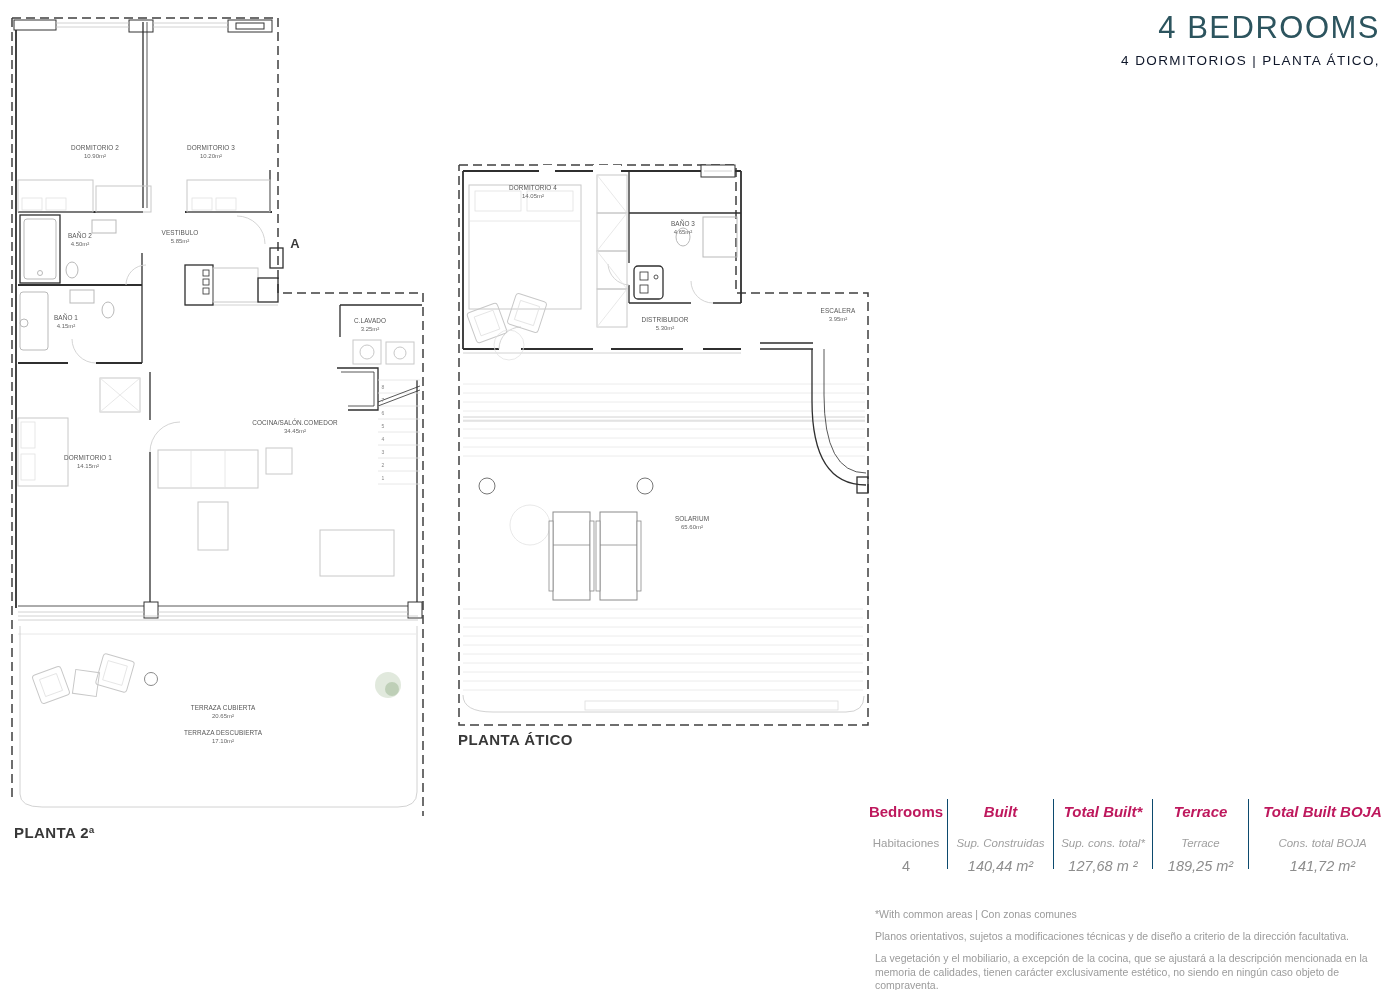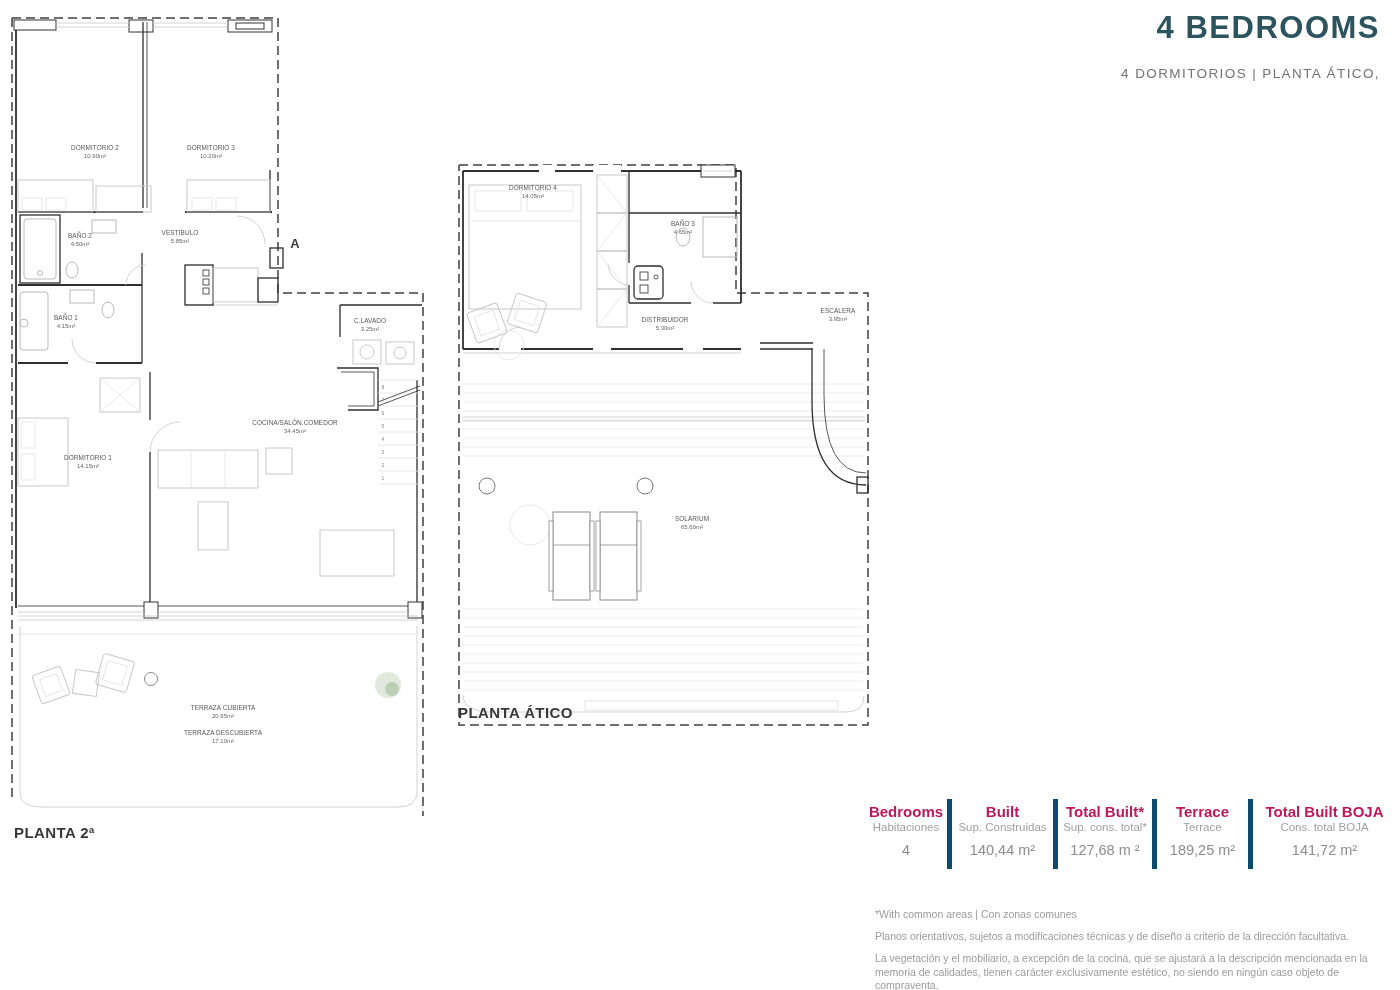--- a/index.html
+++ b/index.html
@@ -1,37 +1,37 @@
 <!DOCTYPE html>
 <html><head>
 <meta charset="utf-8">
 <style>
   html,body{margin:0;padding:0;background:#fff;font-family:"Liberation Sans",sans-serif;}
   .page{position:relative;width:1400px;height:990px;background:#ffffff;overflow:hidden;}
 
   
   .brand{position:absolute;top:10px;right:20px;text-align:right;}
-  .brand-line{font-size:31px;line-height:36px;font-weight:700;color:#2c545e;letter-spacing:1.5px;}
-  .brand-sub{margin-top:20px;font-size:13.5px;color:#737373;letter-spacing:1.4px;}
+  .brand-line{font-size:31px;line-height:36px;font-weight:400;color:#2c545e;letter-spacing:1.5px;}
+  .brand-sub{margin-top:7px;font-size:13.5px;color:#0f172a;letter-spacing:1.4px;}
 
   
   .plan{position:absolute;}
   .plan-label{position:absolute;font-size:15px;font-weight:700;color:#383838;letter-spacing:.4px;}
 
   
   .summary{position:absolute;left:865px;top:799px;display:flex;height:70px;}
   .col{text-align:center;box-sizing:border-box;padding-top:4px;}
-  .col+.col{border-left:5px solid #0c4a6e;}
+  .col+.col{border-left:1px solid #0c4a6e;font-style:italic;}
   .col:nth-child(1){width:82px;}
   .col:nth-child(2){width:106px;}
   .col:nth-child(3){width:99px;}
   .col:nth-child(4){width:96px;}
   .col:nth-child(5){width:148px;}
   .h{font-size:15px;font-weight:700;color:#be185d;line-height:17px;}
-  .s{font-size:11.5px;color:#9f9f9f;line-height:13px;margin-top:1px;}
+  .s{font-size:11.5px;color:#9f9f9f;line-height:13px;margin-top:17px;}
   .v{font-size:14.5px;color:#8d8d8d;margin-top:8px;}
 
   
   .footnotes{position:absolute;left:875px;top:908px;width:524px;}
   .footnotes p{margin:0 0 8.5px 0;font-size:10.5px;line-height:13.5px;color:#9b9b9b;}
 
   
   svg text{font-family:"Liberation Sans",sans-serif;}
   .rl{font-size:6.4px;fill:#555;text-anchor:middle;letter-spacing:.1px;}
   .ra{font-size:6px;fill:#666;text-anchor:middle;}
@@ -317,21 +317,21 @@
       <text class="ra" x="230" y="79">4.65m²</text>
       <text class="rl" x="212" y="167">DISTRIBUIDOR</text>
       <text class="ra" x="212" y="175">5.30m²</text>
       <text class="rl" x="385" y="158">ESCALERA</text>
       <text class="ra" x="385" y="166">3.95m²</text>
       <text class="rl" x="239" y="366">SOLARIUM</text>
       <text class="ra" x="239" y="374">65.60m²</text>
     </g>
   </svg>
 
-  <div class="plan-label" style="left:458px;top:704px">PLANTA ÁTICO</div>
+  <div class="plan-label" style="left:458px;top:731px">PLANTA ÁTICO</div>
 
   <div class="brand">
     <div class="brand-line">4 BEDROOMS</div>
     <div class="brand-sub">4 DORMITORIOS | PLANTA ÁTICO,</div>
   </div>
 
   <div class="summary">
     <div class="col">
       <div class="h">Bedrooms</div>
       <div class="s">Habitaciones</div>

